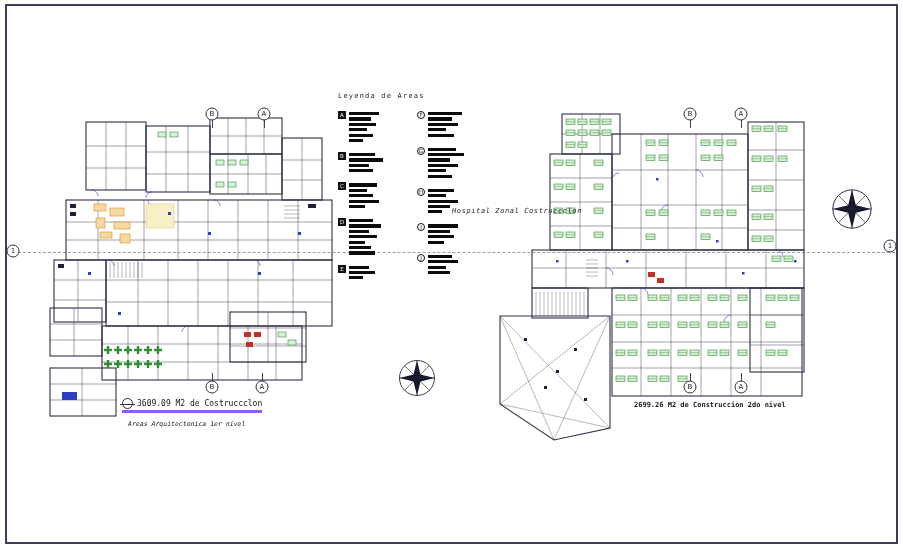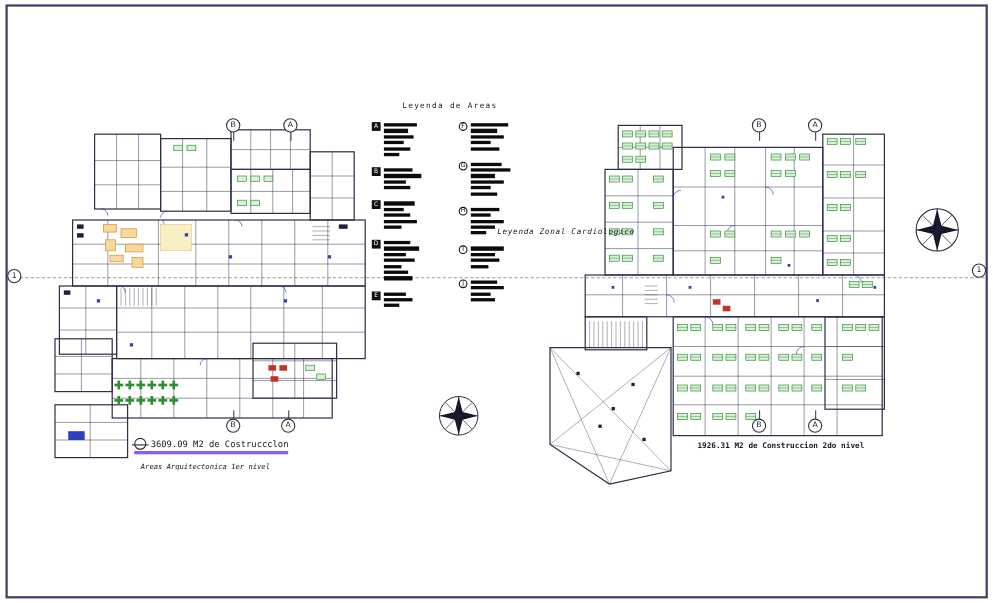--- a/index.html
+++ b/index.html
@@ -17,21 +17,21 @@
   svg .o{fill:#f6d9a0;stroke:#d98e1f;stroke-width:0.6}
   svg .b{fill:#2d3fbf}
   svg .r{fill:#c03326}
   svg .k{fill:#20203a}
   svg .y{fill:#f9efc6;stroke:#d9c36a;stroke-width:0.5}
   .grid-bubble{position:absolute;width:13px;height:13px;border:1px solid #2f2f4a;border-radius:50%;
     font-size:7px;line-height:11px;text-align:center;color:#222;background:#fff;
     transform:translate(-50%,-50%);z-index:3}
   .stub{position:absolute;width:1px;background:#444;z-index:2}
   #legend{position:absolute;left:338px;top:92px;width:142px;z-index:2}
-  .legend-title{font-family:"DejaVu Sans Mono",monospace;font-size:7px;letter-spacing:1.2px;color:#222;text-align:center;margin-bottom:11px;white-space:nowrap}
+  .legend-title{font-family:"DejaVu Sans Mono",monospace;font-size:7px;letter-spacing:1.2px;color:#222;text-align:left;margin-bottom:11px;white-space:nowrap}
   .legend-columns{display:flex;gap:16px}
   .legend-col{display:flex;flex-direction:column;gap:10px;flex:1}
   .legend-group{display:flex;gap:3px;align-items:flex-start}
   .legend-marker{flex:0 0 auto;width:8px;height:8px;font-size:5.5px;line-height:8px;text-align:center;color:#fff;background:#111}
   .legend-marker.circle{background:#fff;color:#111;border:1px solid #111;border-radius:50%;line-height:6.5px}
   .legend-bars{display:flex;flex-direction:column;gap:2.2px;padding-top:1px}
   .legend-bar{height:3.2px;background:#0b0b0b}
   .center-note{position:absolute;left:452px;top:207px;font-family:"DejaVu Sans Mono",monospace;
     font-style:italic;font-size:7px;letter-spacing:0.6px;color:#222;white-space:nowrap;z-index:2}
   .caption{position:absolute;color:#15151f;font-family:"DejaVu Sans Mono",monospace;z-index:2}
@@ -394,32 +394,32 @@
               <div class="legend-bar" style="width: 24px;"></div>
               <div class="legend-bar" style="width: 30px;"></div>
               <div class="legend-bar" style="width: 18px;"></div>
               <div class="legend-bar" style="width: 22px;"></div>
             </div>
           </div>
         </div>
       </div>
   </div>
 
-  <div class="center-note">Leyenda Zonal Cardiologico</div>
+  <div class="center-note">Hospital Zonal Costruccclon</div>
 
   <div class="caption" id="cap1" style="left:122px;top:398px">
     <div class="cap-line1">
       <span class="detail-circ"></span>
       <span class="cap-text1">3609.09 M2 de Costruccclon</span>
     </div>
     <div class="cap-line2">Areas Arquitectonica 1er nivel</div>
   </div>
 
   <div class="caption" id="cap2" style="left:620px;top:398px">
-    <div class="cap-line2">1926.31 M2 de Construccion 2do nivel</div>
+    <div class="cap-line2">2699.26 M2 de Construccion 2do nivel</div>
   </div>
 
   <svg class="compass" style="left:829px;top:186px" width="46" height="46" viewBox="0 0 48 48">
       <use href="#rose"></use>
     </svg>
   <svg class="compass" style="left:396px;top:357px" width="42" height="42" viewBox="0 0 48 48">
       <use href="#rose"></use>
     </svg>
 <div class="stub" style="left: 212px; height: 8px; top: 120px;"></div>
     <div class="grid-bubble" style="left: 212px; top: 114px;">B</div>

